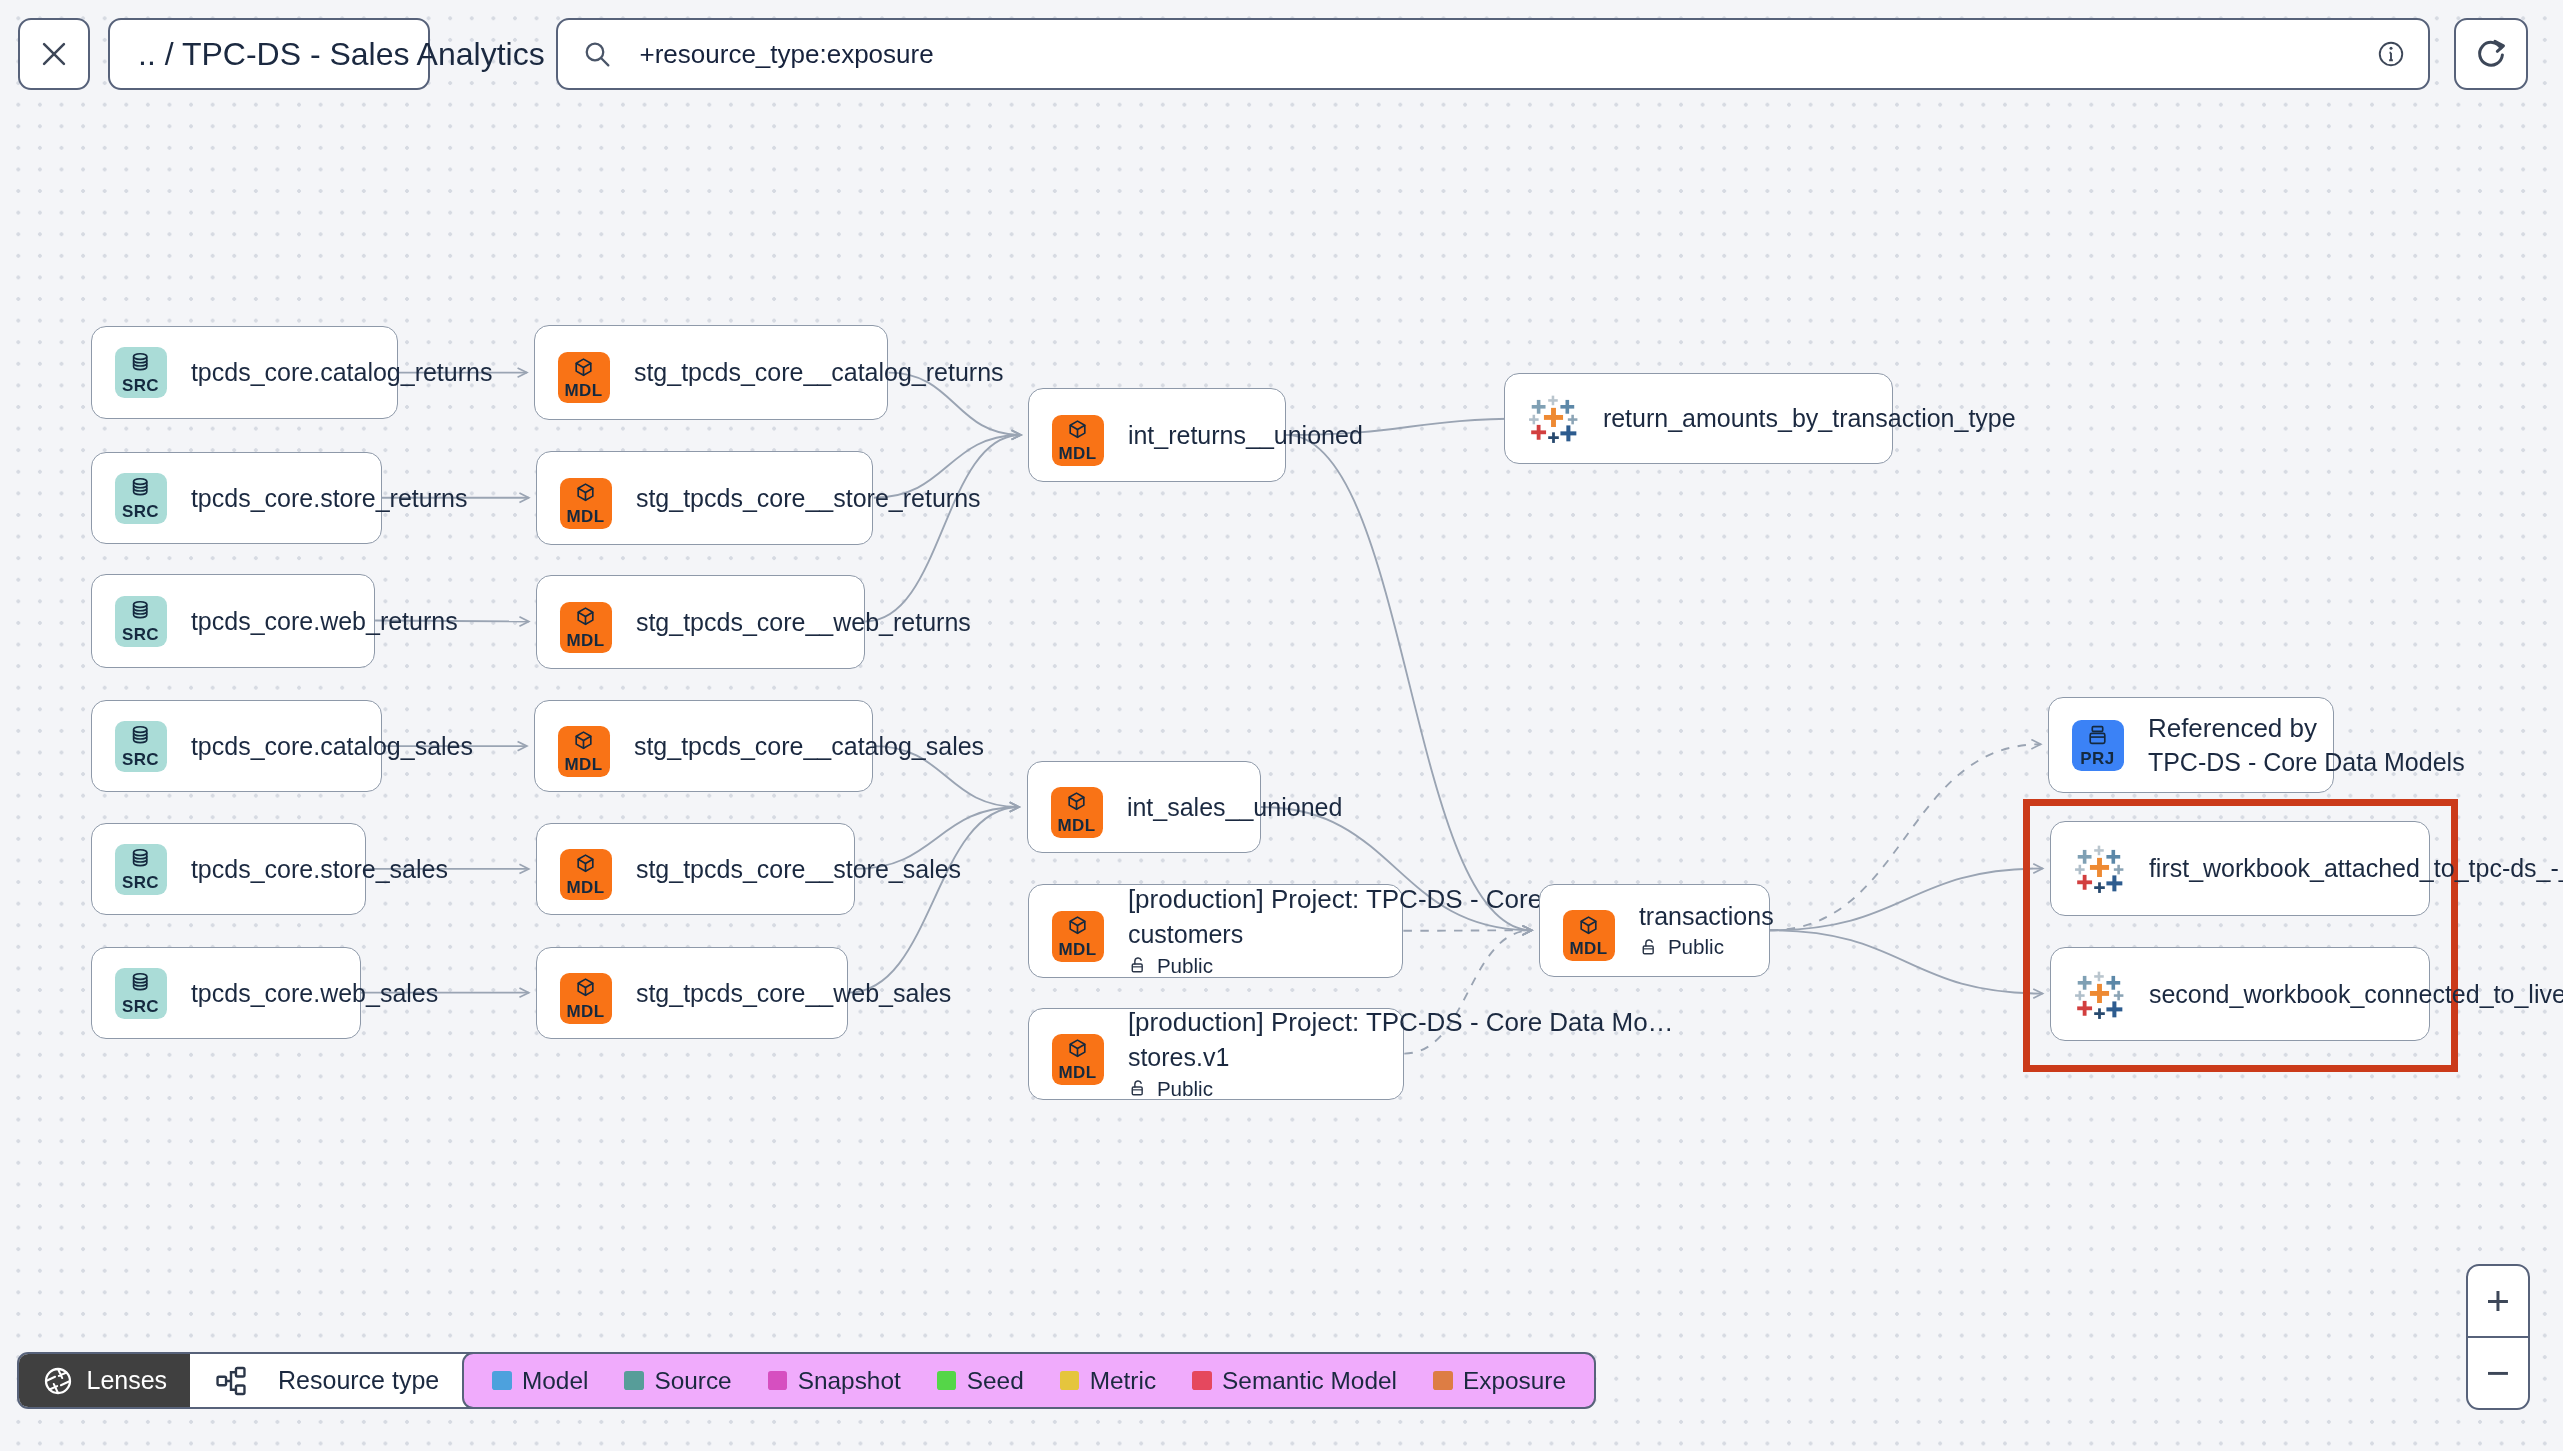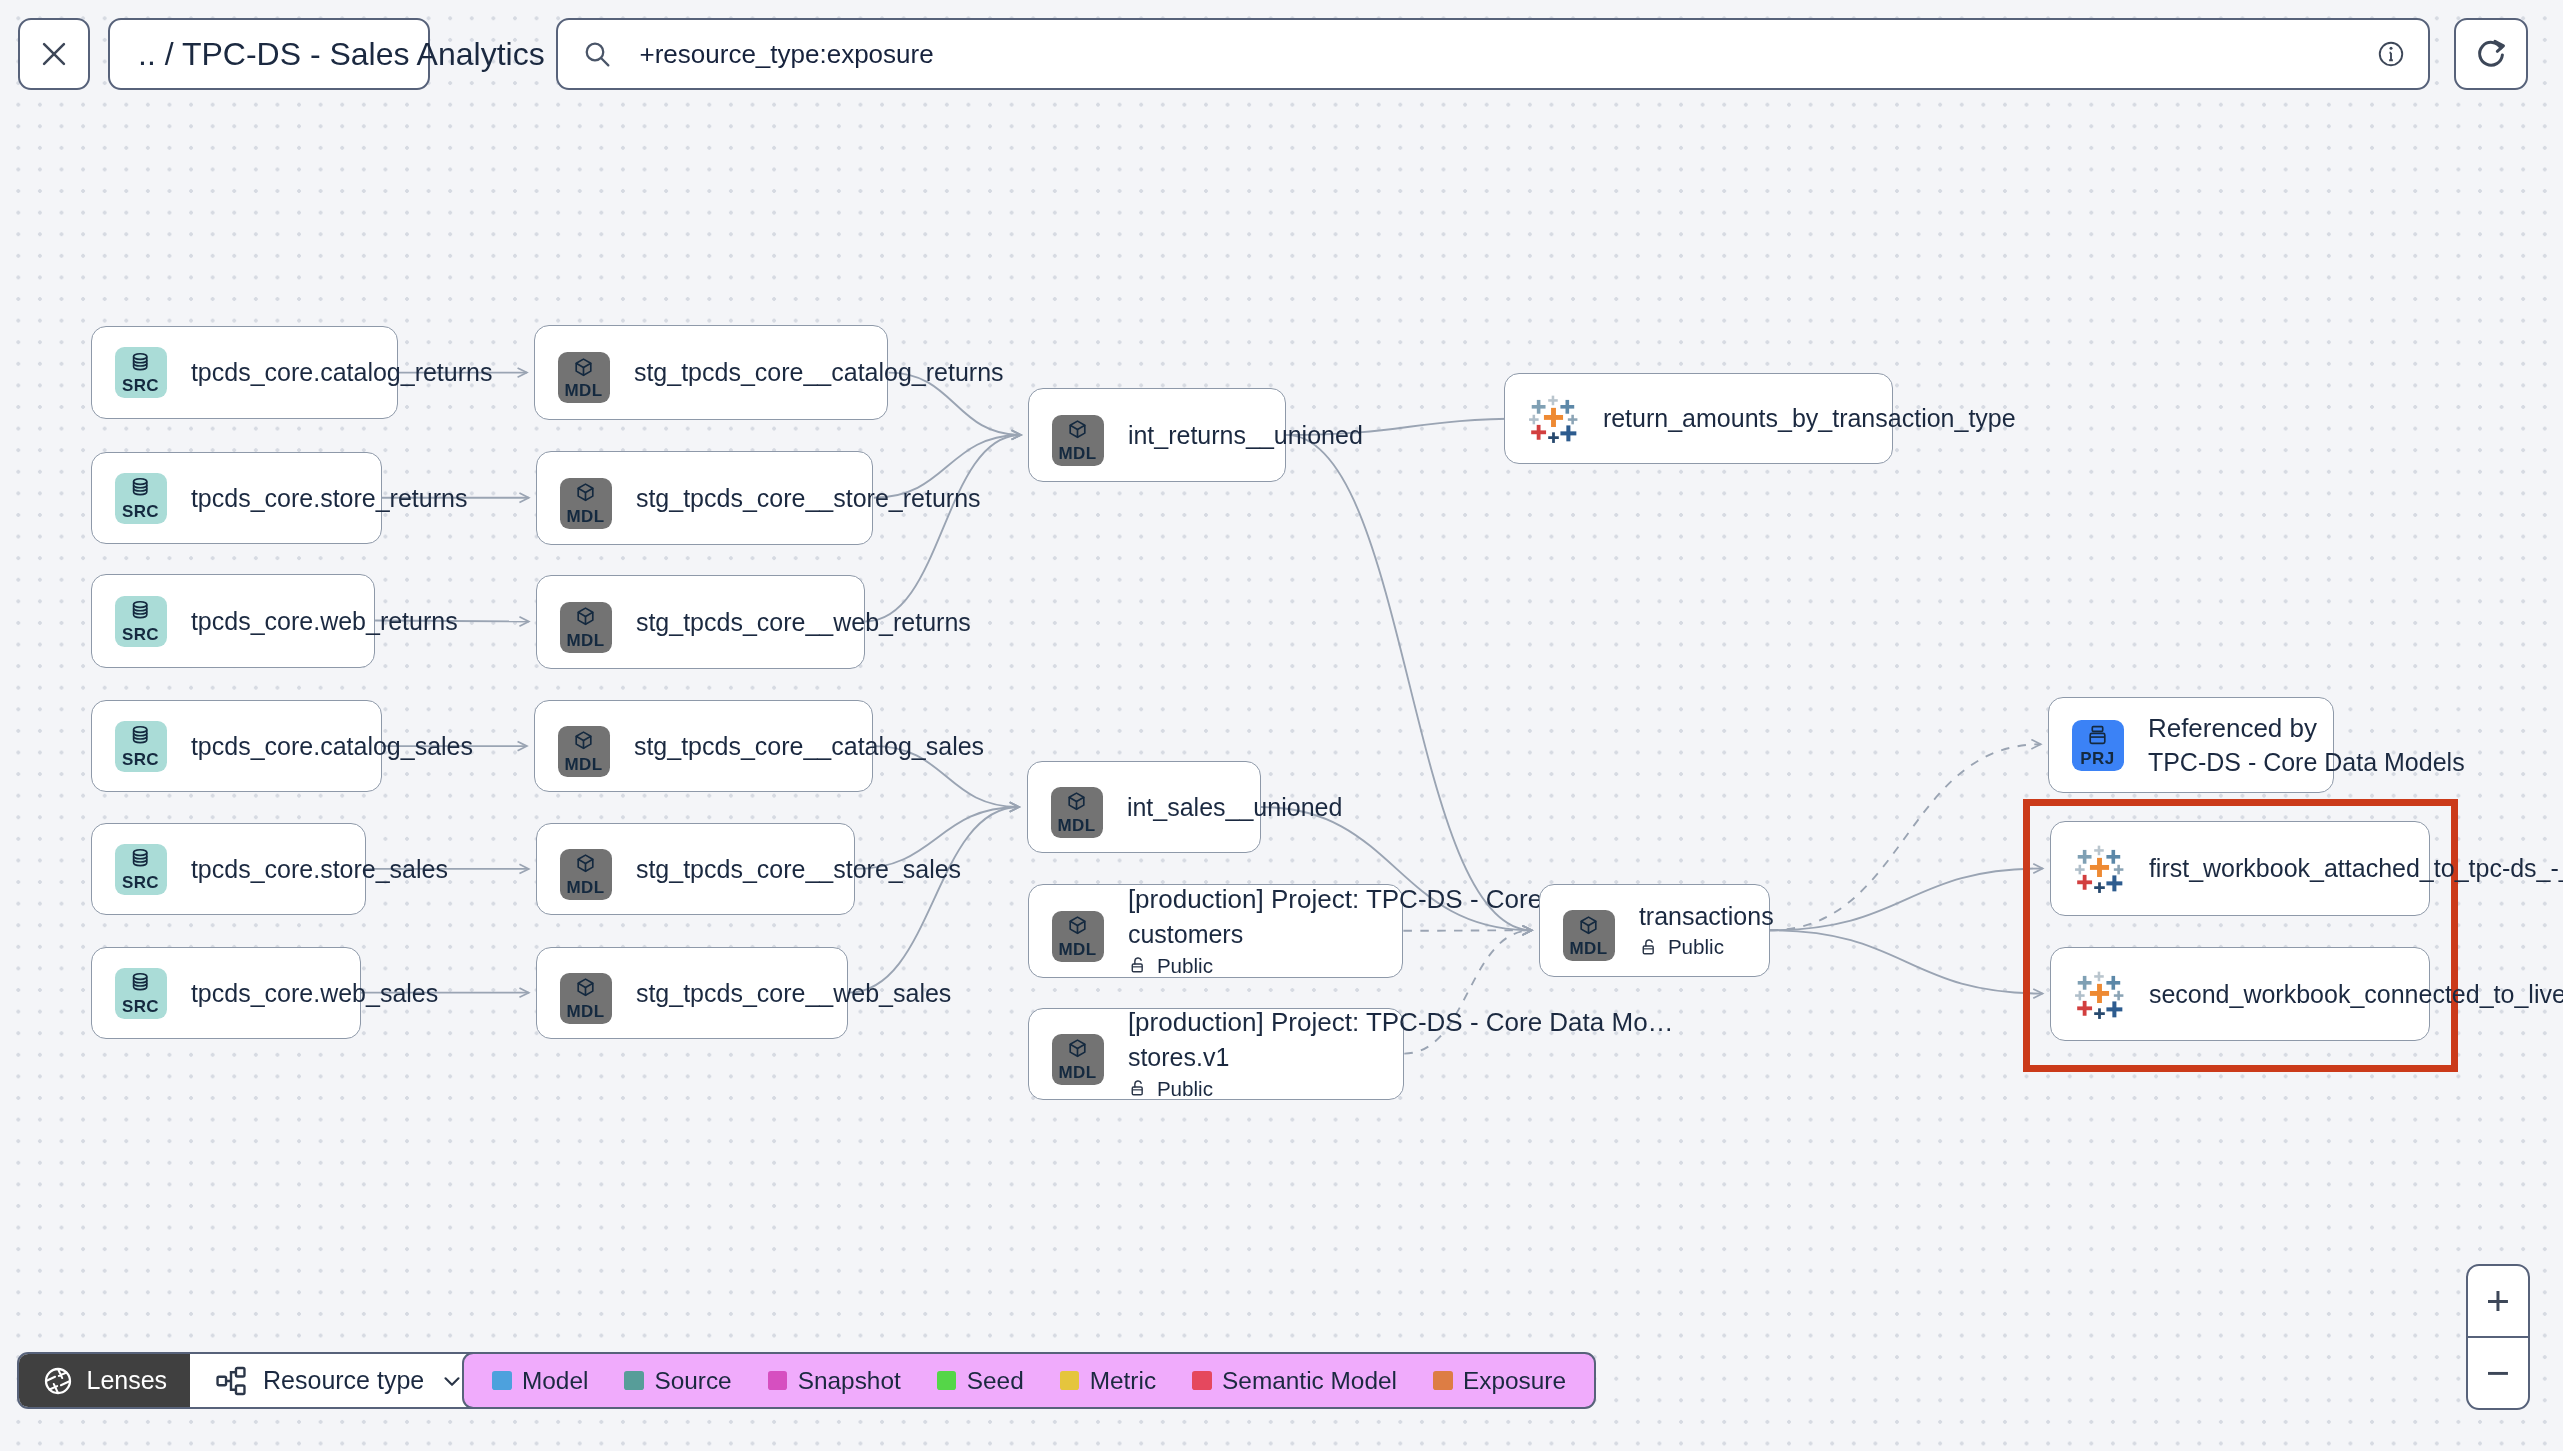--- a/index.html
+++ b/index.html
@@ -32,42 +32,42 @@
     position:absolute;background:#fff;border:1.9px solid #8e99a9;border-radius:15px;
     box-sizing:border-box;display:flex;align-items:center;gap:24.4px;padding:0 22.5px;
     cursor:pointer;
   }
   .chip{
     width:52px;height:51px;border-radius:9.4px;flex:none;
     display:flex;flex-direction:column;align-items:center;justify-content:center;
   }
   .chip .badge{font-size:17px;font-weight:600;letter-spacing:0.4px;color:#14293f;line-height:1;margin-top:1.9px;}
   .chip-source{background:#aadcd7;}
-  .chip-model{background:#737373;margin-top:10px;}
+  .chip-model{background:#f97316;margin-top:10px;}
   .chip-project{background:#3b82f6;}
   .node-label{font-size:25px;white-space:nowrap;}
   .node-text{display:flex;flex-direction:column;gap:4.7px;min-width:0;}
   .node-title{font-size:26px;white-space:nowrap;}
   .node-access{display:flex;align-items:center;gap:8.4px;font-size:20.6px;}
   .expo-icon{flex:none;}
   
   #selection-highlight{
     position:absolute;border:7.5px solid #cb3a1a;box-sizing:border-box;
   }
   
   #lenses-bar{
     position:absolute;left:17px;top:1352px;height:57px;display:flex;
     border:2.3px solid #57627a;border-radius:11.2px;box-sizing:border-box;overflow:hidden;background:#fff;
   }
   #lenses-btn{
     background:#404040;color:#fff;display:flex;align-items:center;gap:13px;
     padding:0 22.5px;font-size:25px;cursor:pointer;
   }
   #resource-type-btn{
-    display:flex;align-items:center;gap:15px;padding:0 24.4px;font-size:25px;cursor:pointer;background:#fff;
+    display:flex;align-items:center;gap:30px;padding:0 24.4px;font-size:25px;cursor:pointer;background:#fff;
   }
   #legend{
     position:absolute;left:462px;top:1352px;height:57px;
     background:#f0abfc;border:2.3px solid #57627a;border-radius:11.2px;box-sizing:border-box;
     display:flex;align-items:center;gap:36px;padding:0 28px;font-size:24.4px;
   }
   .legend-item{display:flex;align-items:center;gap:10.3px;white-space:nowrap;}
   .legend-swatch{width:19.7px;height:19.7px;border-radius:2.8px;flex:none;}
   #zoom-ctrl{
     position:absolute;left:2466px;top:1264px;width:64px;height:146px;

